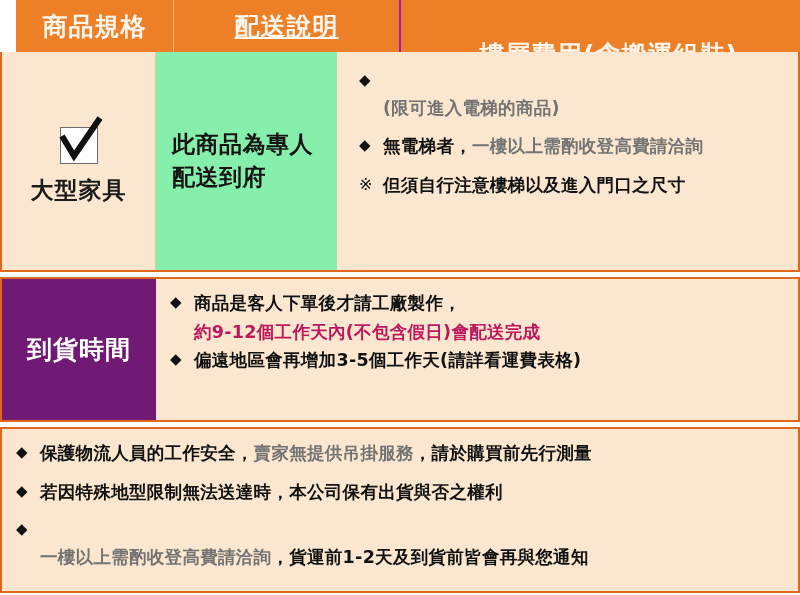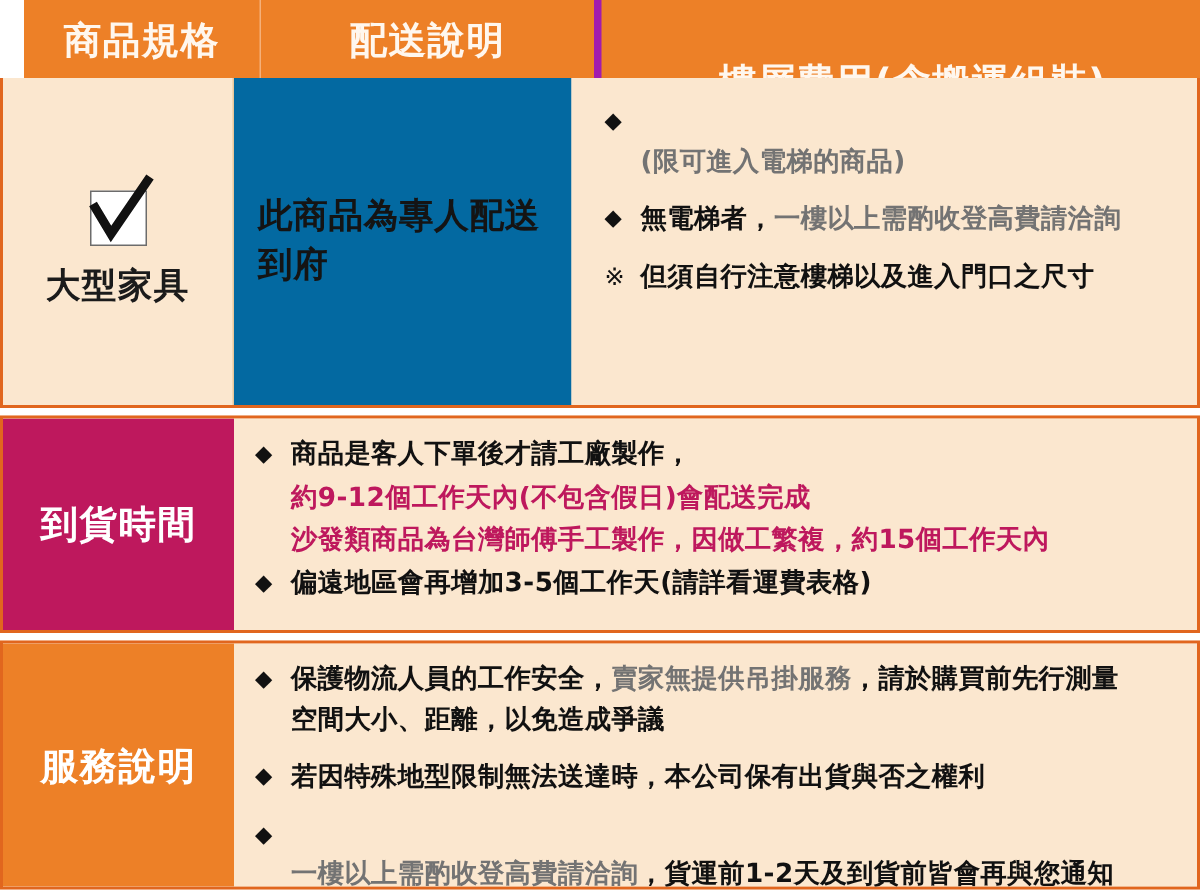--- a/index.html
+++ b/index.html
@@ -35,21 +35,21 @@
   .hdr-cell{
     display:flex;align-items:center;justify-content:center;
     color:#FFF7EE;
     font-size:25px;
     font-weight:700;
     letter-spacing:1px;
     box-sizing:border-box;
     height:52px;
   }
   .hdr-c1{width:158px;border-right:1px solid #F5B07A;}
-  .hdr-c2{width:227px;border-right:5px solid #a21caf;}
+  .hdr-c2{width:227px;border-right:2px solid #a21caf;text-decoration:underline;}
   .hdr-c3{flex:1;margin-top:28px;}
 
   
   .row1{top:52px;height:220px;border-top:none;}
   .row1-inner{display:flex;height:100%;}
   .r1-c1{
     width:154px;
     background:#FBE7CF;
     display:flex;flex-direction:column;
     align-items:center;justify-content:center;
@@ -66,22 +66,22 @@
     width:38px;height:37px;
     background:#ffffff;
     border:1px solid #6c6c6c;
     box-sizing:border-box;
   }
   .chk-mark{position:absolute;left:-6px;top:-6px;}
   .r1-c1-label{
     font-size:23px;font-weight:700;color:#1b1b1b;letter-spacing:1px;text-align:right;
   }
   .r1-c2{
-    width:225px;
-    background:#0369a1;
+    width:181px;
+    background:#86efac;
     display:flex;align-items:center;
     box-sizing:border-box;
     padding:16px 16px;
   }
   .r1-c2-text{
     font-size:23px;font-weight:700;color:#141414;line-height:1.45;
     letter-spacing:0.5px;
   }
   .r1-c3{
     flex:1;
@@ -113,21 +113,21 @@
   
   .row2{top:277px;height:145px;}
   .row2-inner{display:flex;height:100%;}
   .lab-cell{
     width:154px;
     display:flex;align-items:center;justify-content:center;
     box-sizing:border-box;
     color:#FFFFFF;
     font-size:25px;font-weight:700;letter-spacing:1px;
   }
-  .lab-red{background:#be185d;}
+  .lab-red{background:#701a75;}
   .lab-org{background:#ED8027;}
   .body-cell{
     flex:1;
     background:#FBE7CF;
     box-sizing:border-box;
     padding:11px 10px 4px 14px;
   }
   .tight{margin-bottom:2px;}
   .sub{
     font-size:17.5px;font-weight:700;color:#be185d;
@@ -193,39 +193,37 @@
   <div class="band row2">
     <div class="row2-inner">
       <div class="lab-cell lab-red">到貨時間</div>
       <div class="body-cell">
 
         <div class="bullet tight">
           <span class="mk">◆</span>
           <span class="bt">商品是客人下單後才請工廠製作，</span>
         </div>
         <div class="sub">約9-12個工作天內(不包含假日)會配送完成</div>
-        <div class="sub">沙發類商品為台灣師傅手工製作，因做工繁複，約15個工作天內</div>
 
         <div class="bullet tight">
           <span class="mk">◆</span>
           <span class="bt">偏遠地區會再增加3-5個工作天(請詳看運費表格)</span>
         </div>
 
       </div>
     </div>
   </div>
 
   <div class="band row3">
     <div class="row2-inner">
-      <div class="lab-cell lab-org">服務說明</div>
       <div class="body-cell">
 
         <div class="bullet">
           <span class="mk">◆</span>
-          <span class="bt"><span>保護物流人員的工作安全，</span><span class="red">賣家無提供吊掛服務</span><span>，請於購買前先行測量</span><br><span>空間大小、距離，以免造成爭議</span></span>
+          <span class="bt"><span>保護物流人員的工作安全，</span><span class="red">賣家無提供吊掛服務</span><span>，請於購買前先行測量</span><br></span>
         </div>
 
         <div class="bullet">
           <span class="mk">◆</span>
           <span class="bt">若因特殊地型限制無法送達時，本公司保有出貨與否之權利</span>
         </div>
 
         <div class="bullet">
           <span class="mk">◆</span>
           <span class="bt"><br><span class="red">一樓以上需酌收登高費請洽詢</span><span>，貨運前1-2天及到貨前皆會再與您通知</span></span>

